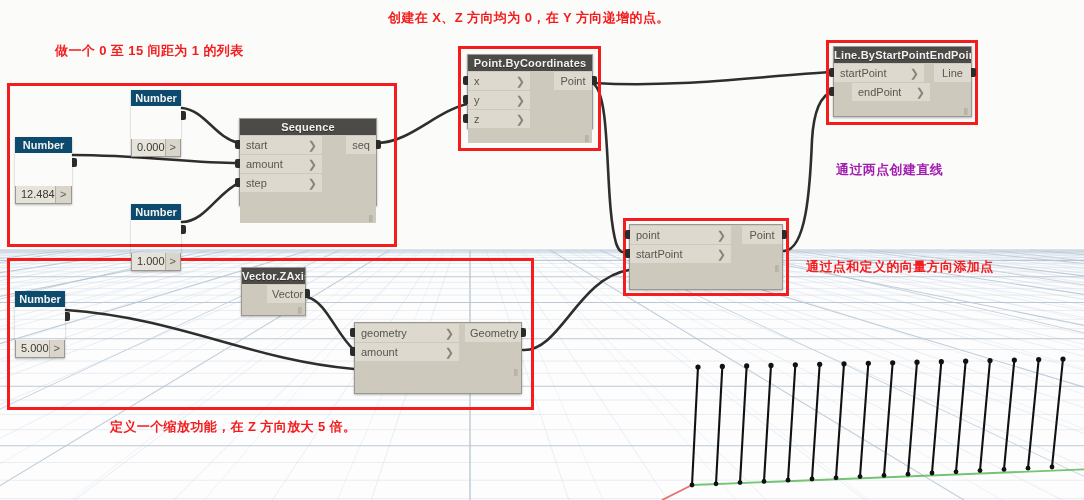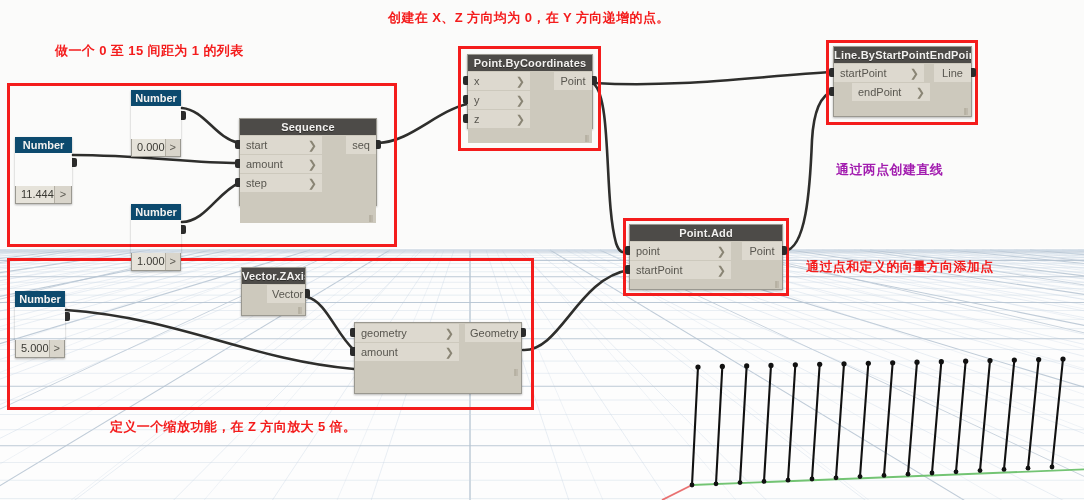--- a/index.html
+++ b/index.html
@@ -396,21 +396,20 @@
           <div class="port-in" style="top: 1px; width: 90px;"><span>startPoint</span><span class="chev">❯</span></div>
           <div class="dot-in" style="left: -5px; top: 5px;"></div>
           <div class="port-in" style="top: 20px; width: 78px; margin-left: 18px;"><span>endPoint</span><span class="chev">❯</span></div>
           <div class="dot-in" style="left: -5px; top: 24px;"></div>
           <div class="port-out" style="top: 1px; width: 37px;">Line</div>
           <div class="dot-out" style="right: -5px; top: 5px;"></div>
           <div class="grip">|||</div>
         </div>
       </div>
       <div class="node" style="left: 629px; top: 224px; width: 154px; height: 66px;">
-        <div class="hdr">Point.Add</div>
         <div class="body" style="height: 48px;">
           <div class="port-in" style="top: 1px; width: 101px;"><span>point</span><span class="chev">❯</span></div>
           <div class="dot-in" style="left: -5px; top: 5px;"></div>
           <div class="port-in" style="top: 20px; width: 101px;"><span>startPoint</span><span class="chev">❯</span></div>
           <div class="dot-in" style="left: -5px; top: 24px;"></div>
           <div class="port-out" style="top: 1px; width: 40px;">Point</div>
           <div class="dot-out" style="right: -5px; top: 5px;"></div>
           <div class="grip">|||</div>
         </div>
       </div>
@@ -440,21 +439,21 @@
         <div class="nhdr">Number</div>
         <div class="nrow">
           <div class="nval">0.000</div>
           <div class="nbtn">&gt;</div>
         </div>
         <div style="position: absolute; width: 5px; height: 9px; background: rgb(43, 43, 43); border-radius: 0px 2px 2px 0px; right: -5px; top: 21px;"></div>
       </div>
       <div class="numnode" style="left: 15px; top: 137px; width: 57px; position: absolute;">
         <div class="nhdr">Number</div>
         <div class="nrow">
-          <div class="nval">11.444</div>
+          <div class="nval">12.484</div>
           <div class="nbtn">&gt;</div>
         </div>
         <div style="position: absolute; width: 5px; height: 9px; background: rgb(43, 43, 43); border-radius: 0px 2px 2px 0px; right: -5px; top: 21px;"></div>
       </div>
       <div class="numnode" style="left: 131px; top: 204px; width: 50px; position: absolute;">
         <div class="nhdr">Number</div>
         <div class="nrow">
           <div class="nval">1.000</div>
           <div class="nbtn">&gt;</div>
         </div>

